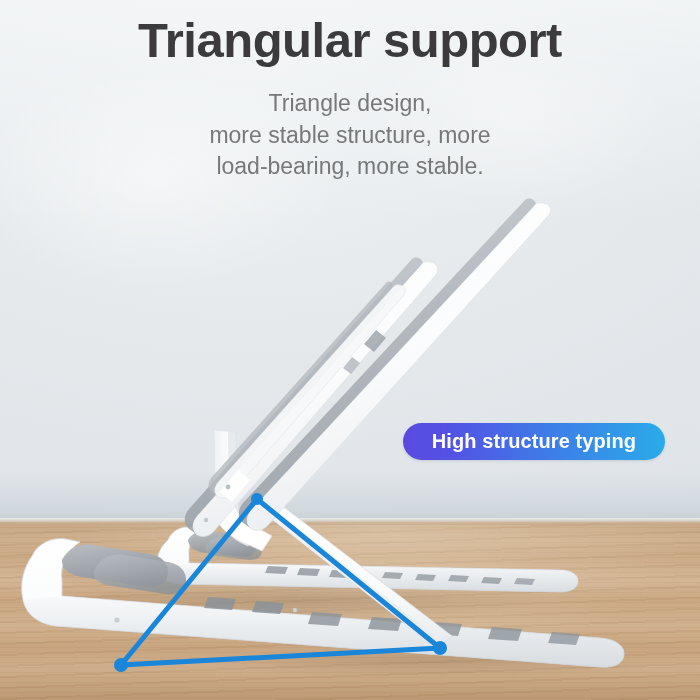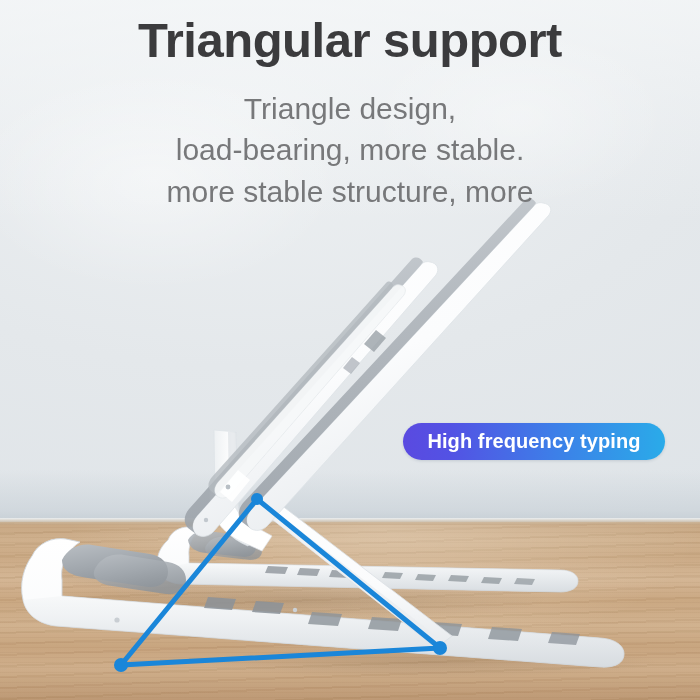--- a/index.html
+++ b/index.html
@@ -96,21 +96,21 @@
     font-size: 49px;
     font-weight: 700;
     letter-spacing: -0.5px;
     color: #3b3b3d;
     line-height: 1.08;
   }
   .subtitle {
     position: absolute;
     left: 0; top: 88px; width: 700px;
     text-align: center;
-    font-size: 30px;
+    font-size: 23px;
     font-weight: 400;
     color: #77787a;
     line-height: 1.38;
   }
   .subtitle div { white-space: pre; }
 
   
   .badge {
     position: absolute;
     height: 37px;
@@ -291,19 +291,19 @@
       <circle cx="257" cy="499" r="6" fill="#1a86d9"></circle>
       <circle cx="121" cy="665" r="7" fill="#1a86d9"></circle>
       <circle cx="440" cy="648" r="7" fill="#1a86d9"></circle>
     </g>
   </svg>
 
   <div class="title">Triangular support</div>
 
   <div class="subtitle">
     <div>Triangle design,</div>
+    <div>more stable structure, more</div>
     <div>load-bearing, more stable.</div>
-    <div>more stable structure, more</div>
   </div>
 
-  <div id="badge-1" class="badge">High frequency typing</div>
+  <div id="badge-1" class="badge">High structure typing</div>
 
 </div>
 
 </body></html>

